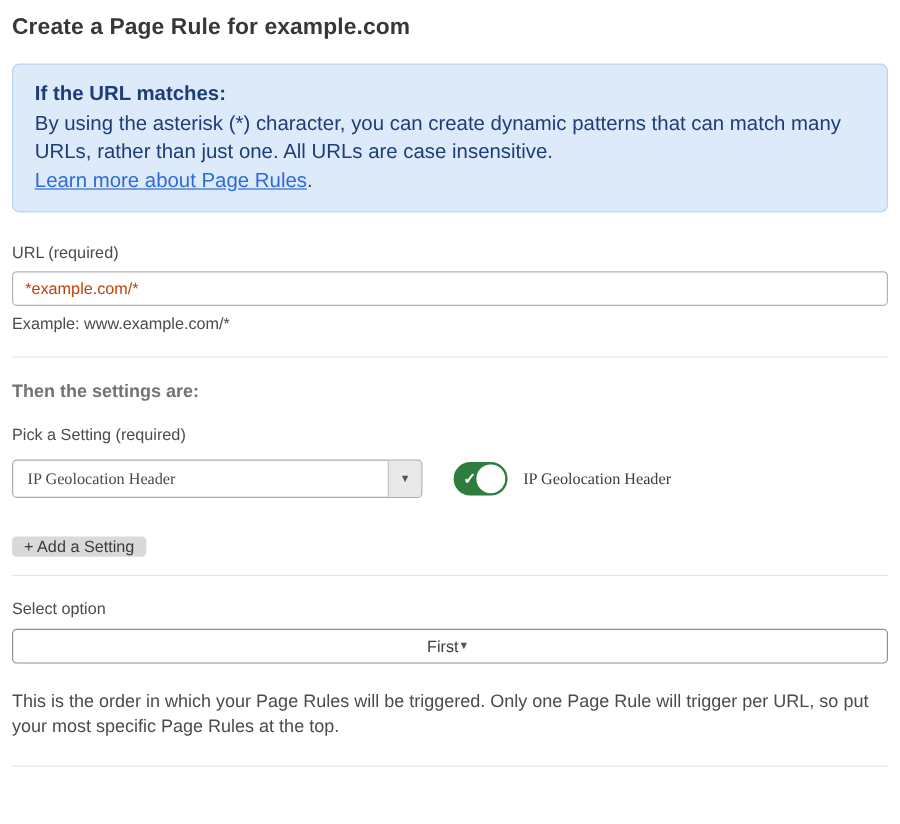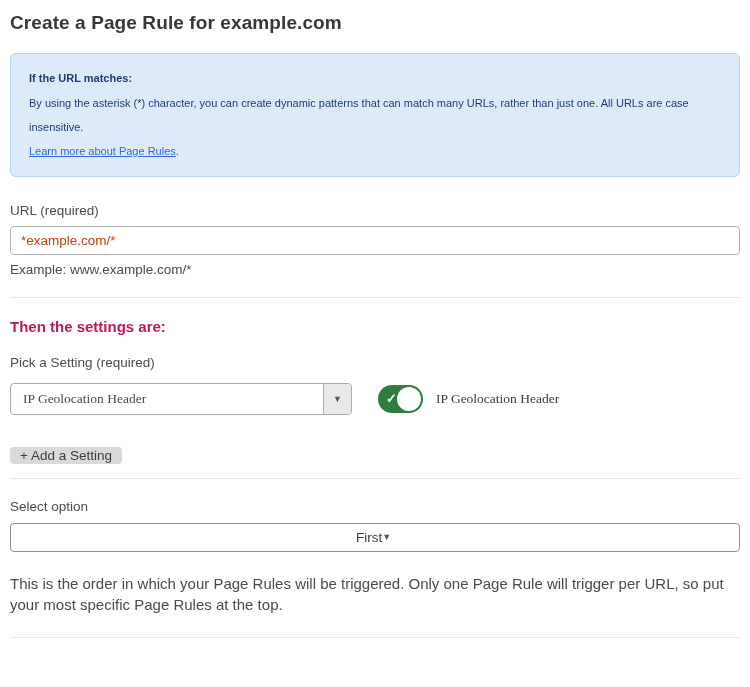--- a/index.html
+++ b/index.html
@@ -22,21 +22,21 @@
     margin: 0;
     letter-spacing: 0.1px;
   }
   
   .info-box {
     margin-top: 19px;
     background: #ddeafa;
     border: 1px solid #b9d4f0;
     border-radius: 6px;
     padding: 12px 18px 13px 18px;
-    font-size: 11px;
+    font-size: 17px;
     line-height: 24px;
     color: #1d3c78;
   }
   .info-heading { font-weight: bold; }
   .info-body { margin-top: 1px; }
   .info-link {
     color: #2f6bd8;
     text-decoration: underline;
     cursor: pointer;
   }
@@ -69,21 +69,21 @@
   }
   .divider {
     border: none;
     border-top: 1px solid #e7e7e7;
     margin: 20px 0 0 0;
   }
   .section-heading {
     margin: 20px 0 0 0;
     font-size: 15px;
     font-weight: bold;
-    color: #be185d;
+    color: #737373;
   }
   
   .setting-row {
     margin-top: 13px;
     display: flex;
     align-items: center;
     font-family: Liberation Serif, serif;
   }
   .combo {
     width: 342px;

